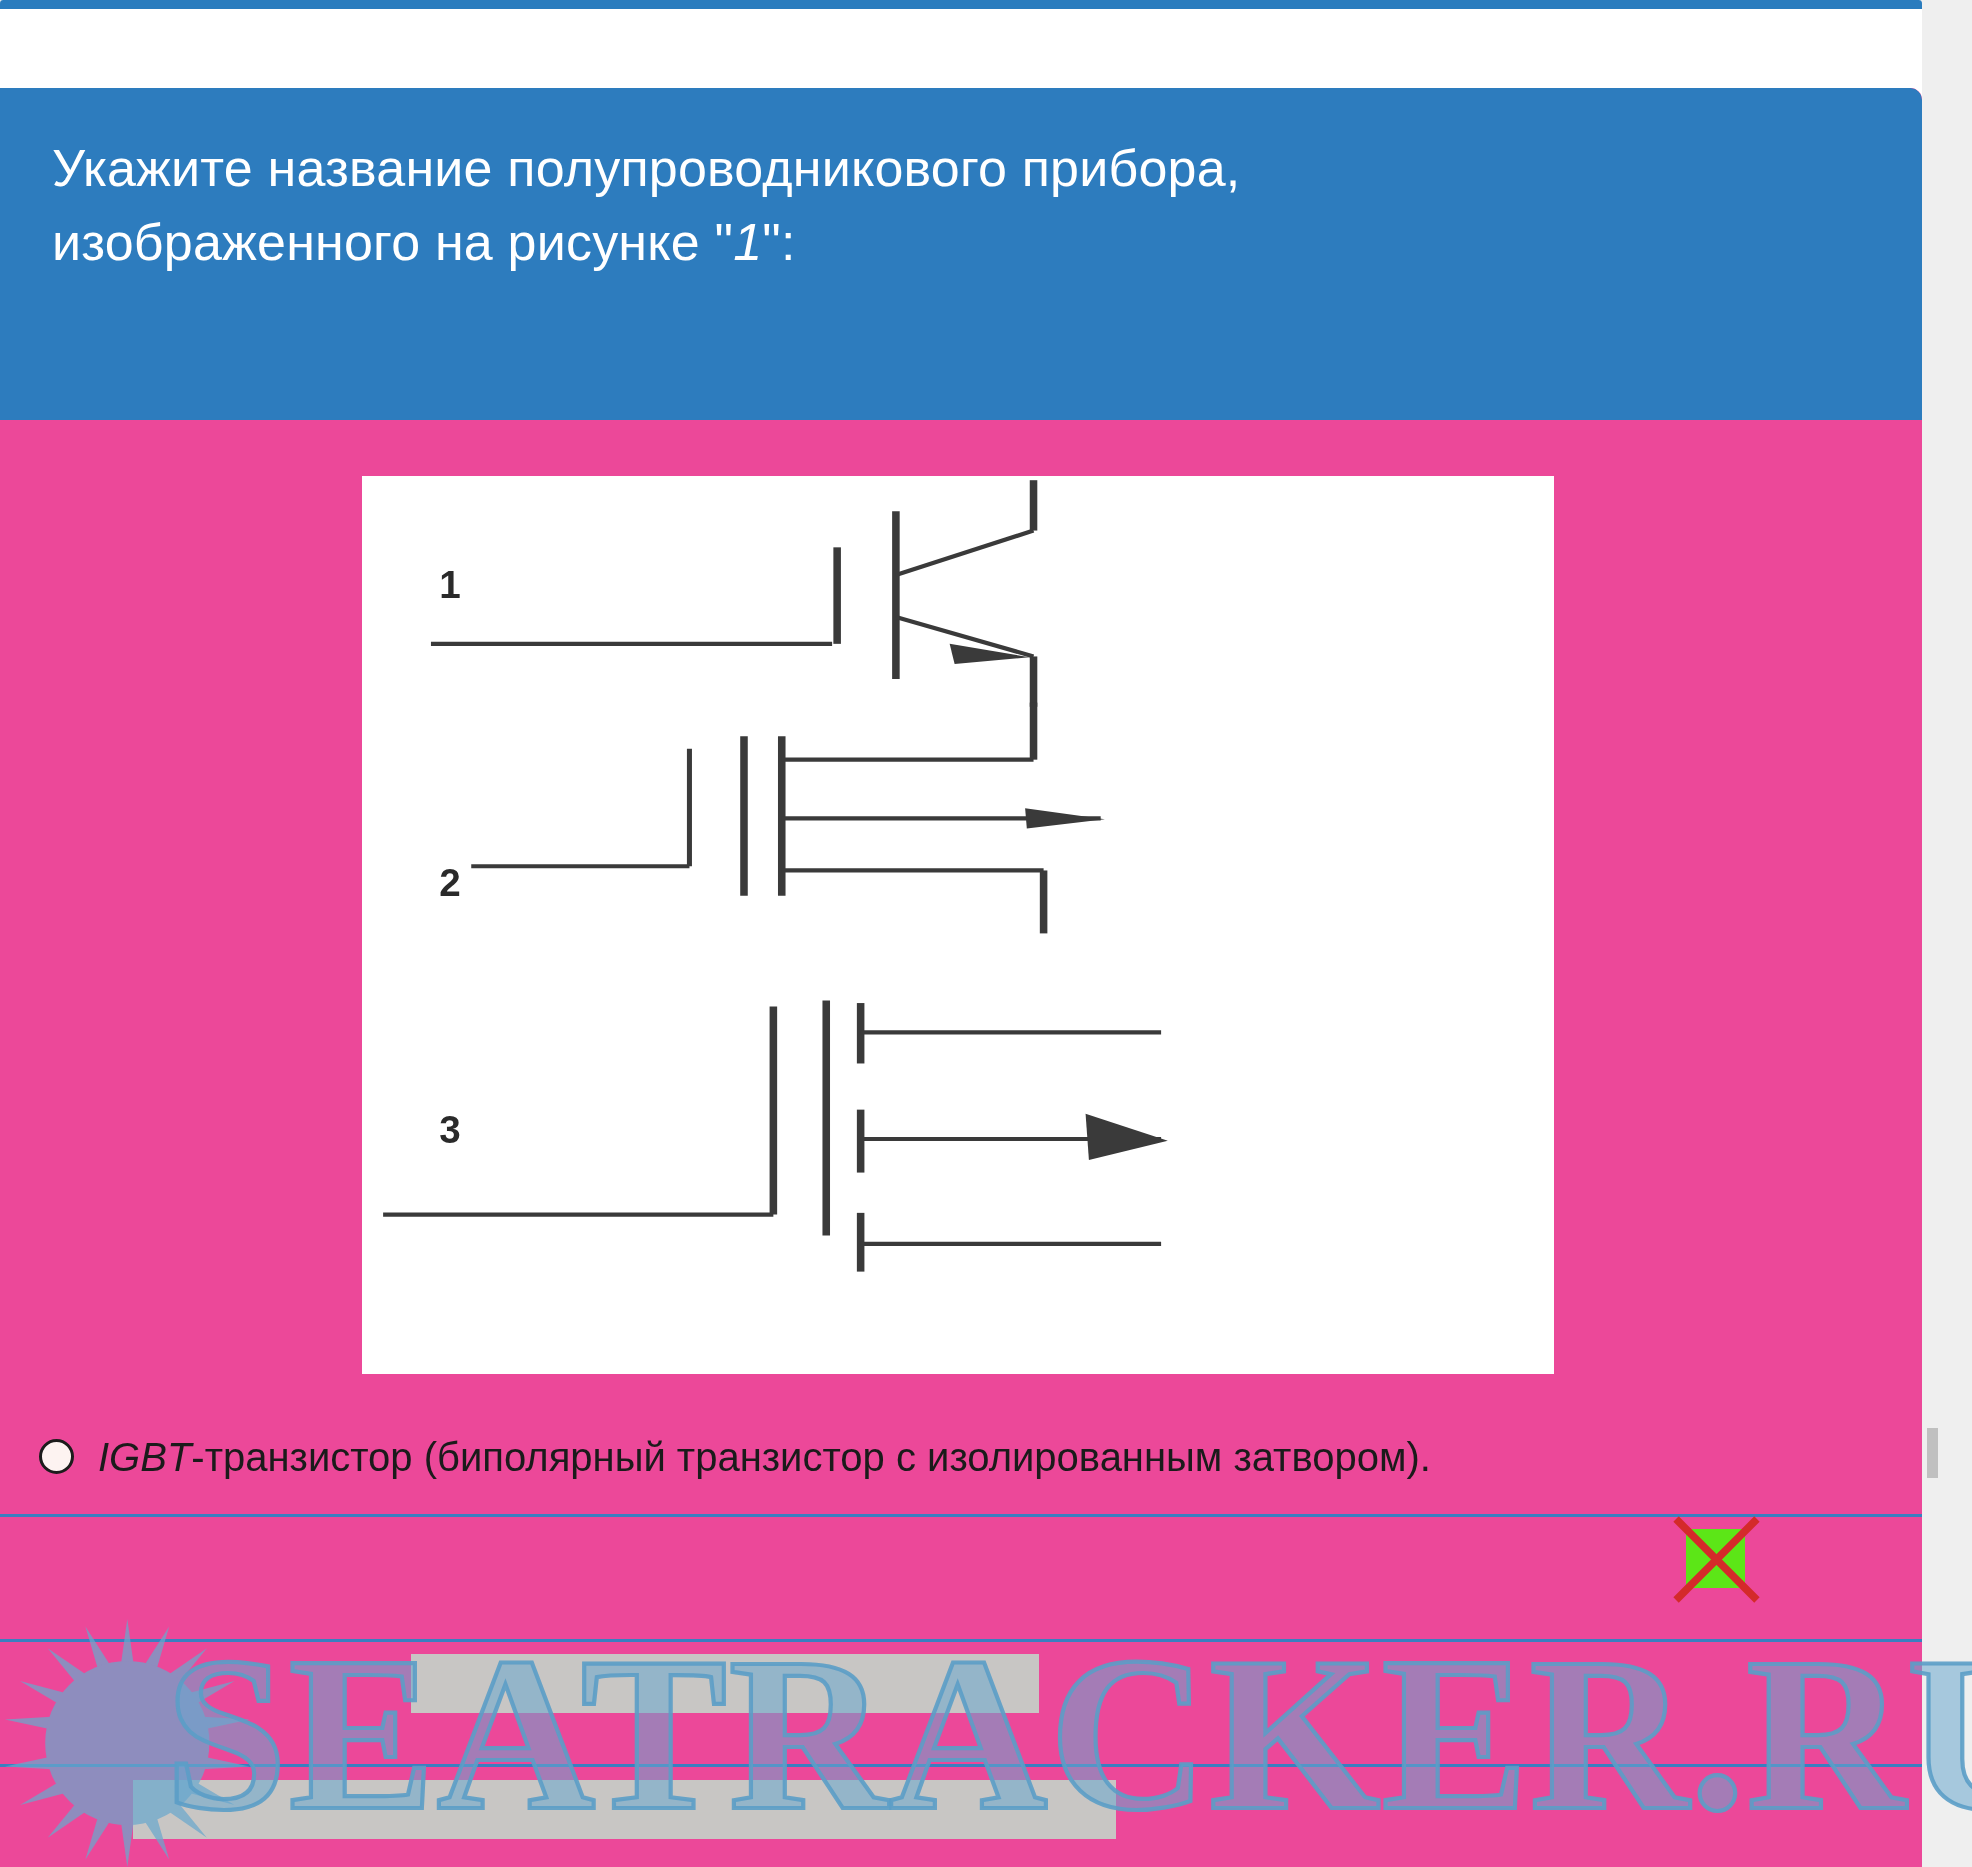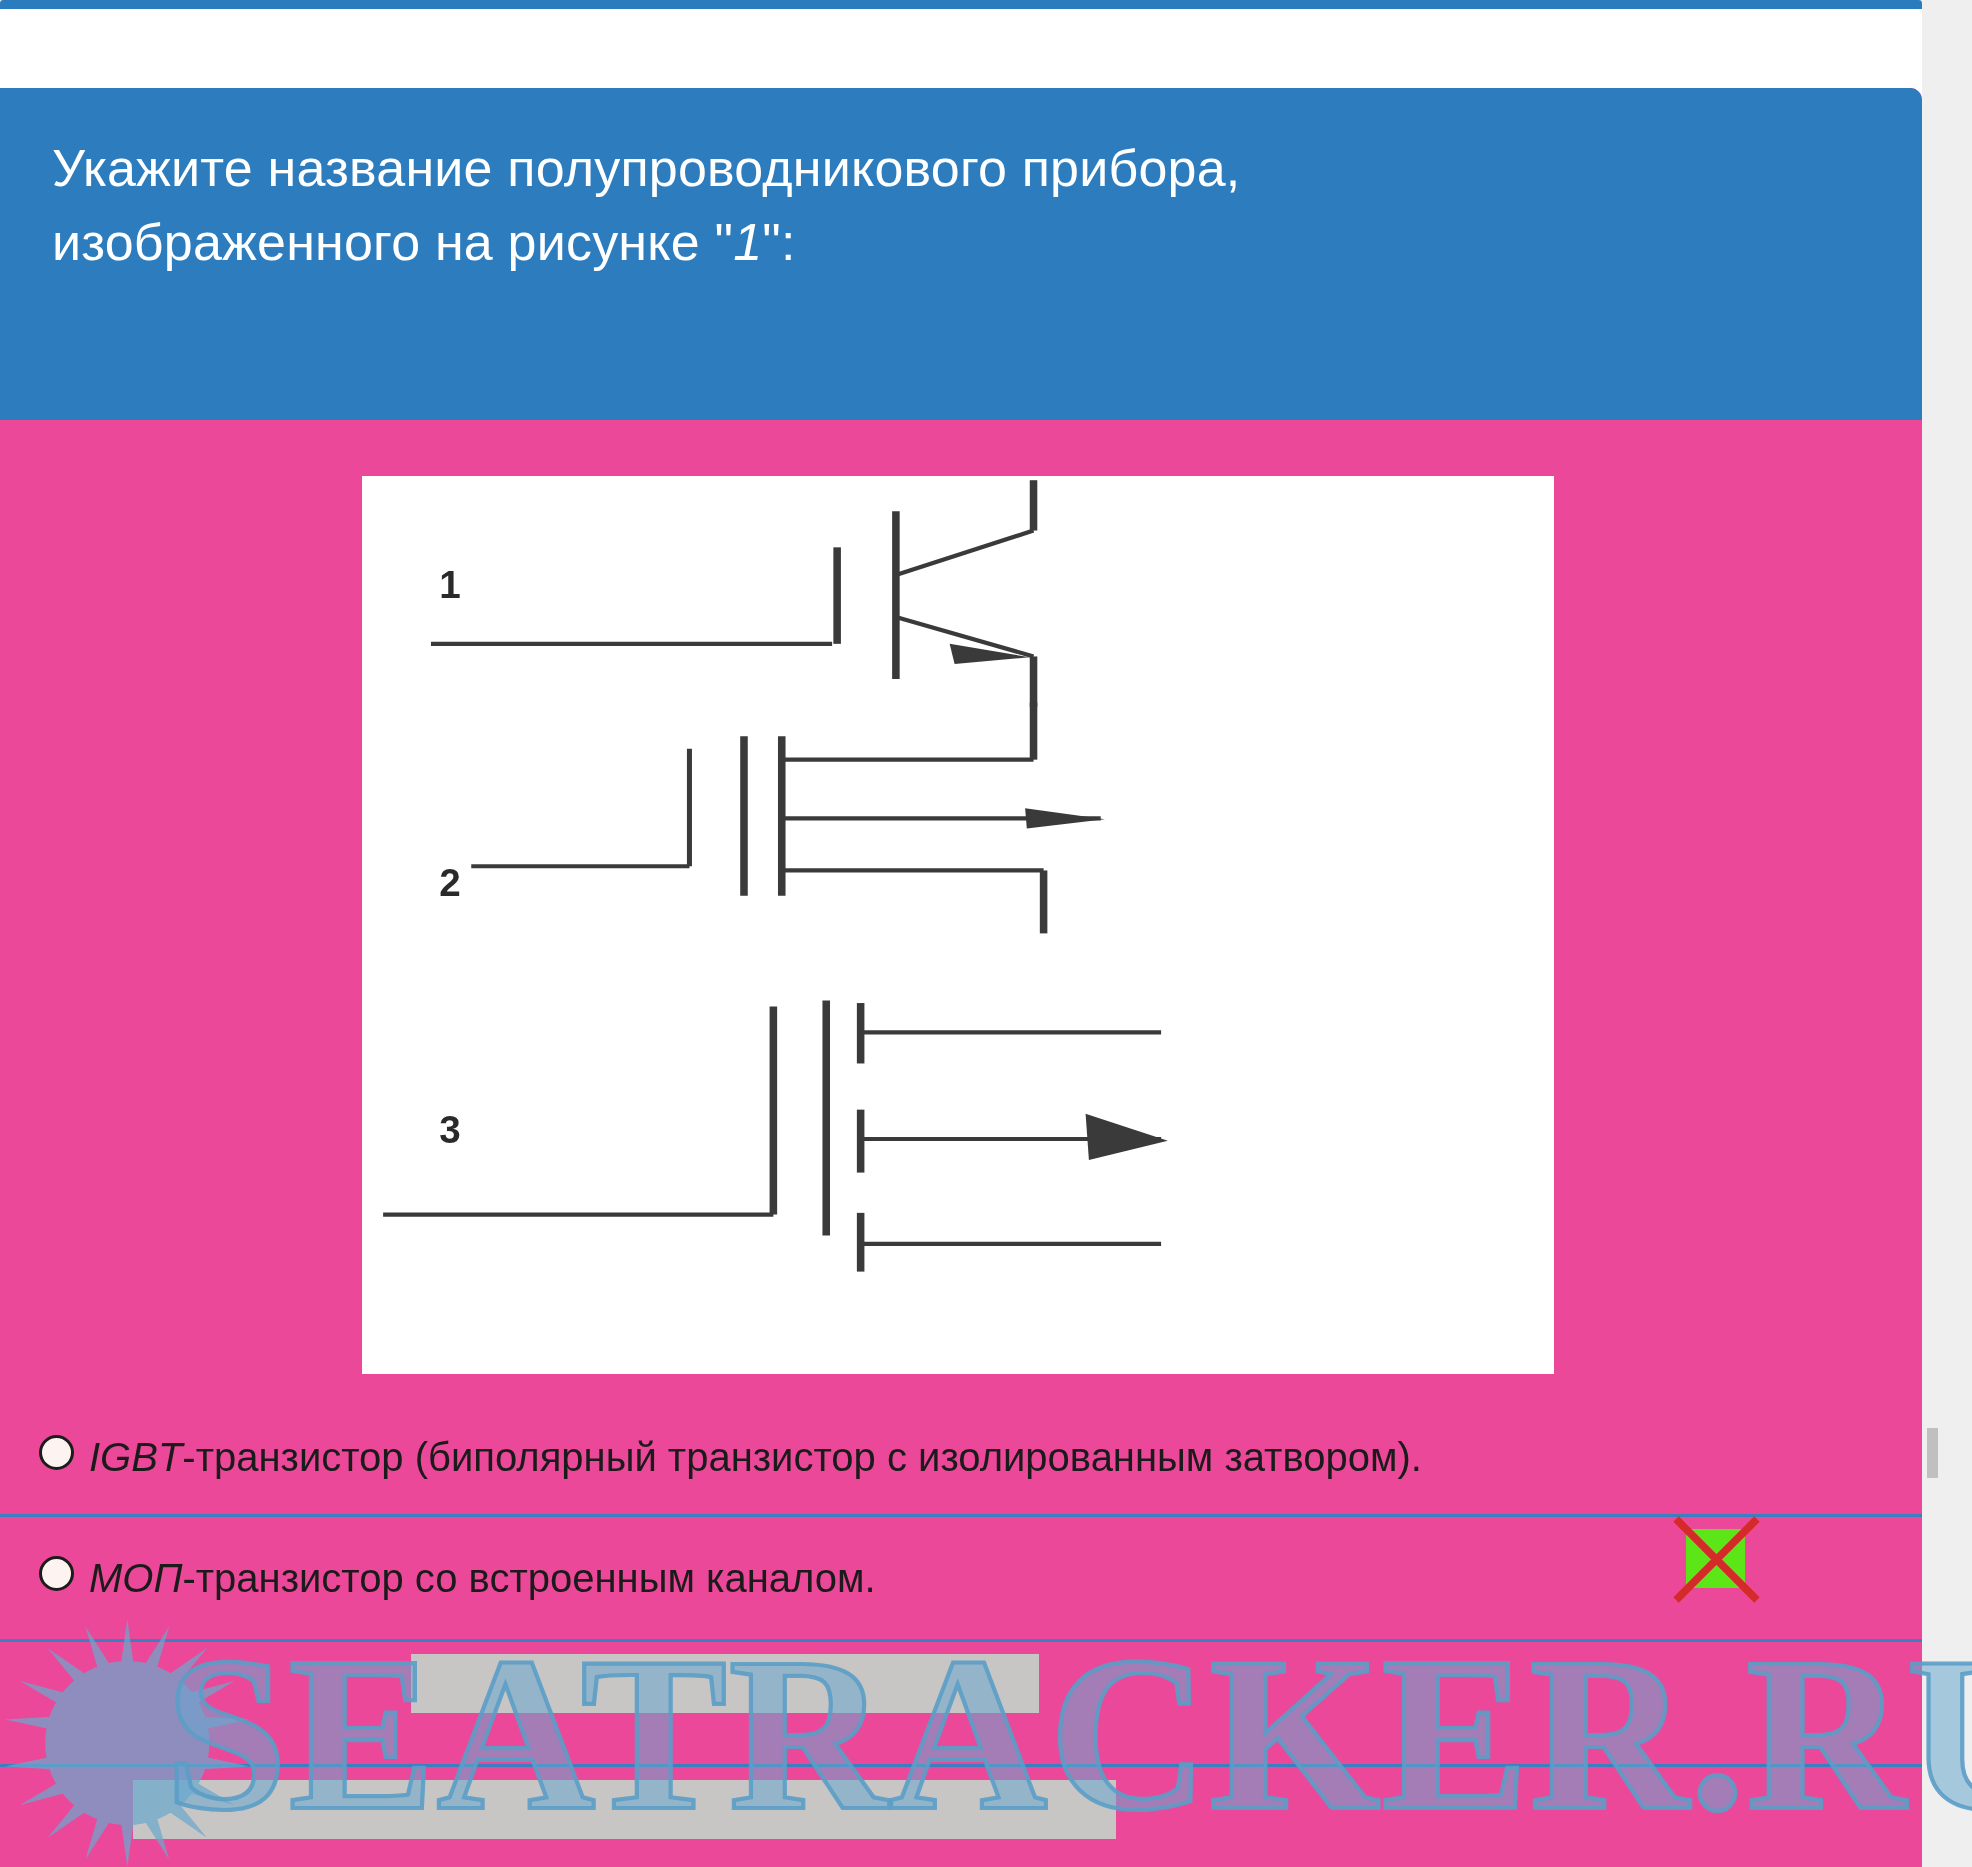--- a/index.html
+++ b/index.html
@@ -99,22 +99,22 @@
   #sep-1 { top: 1426px; }
   #sep-2 { top: 1551px; }
   #sep-3 { top: 1676px; }
 
   .option-inner {
     position: absolute;
     left: 39px;
     top: 50%;
     transform: translateY(-50%);
     display: flex;
-    align-items: flex-start;
-    gap: 15px;
+    align-items: center;
+    gap: 24px;
     white-space: nowrap;
   }
 
   .radio {
     width: 35px;
     height: 35px;
     border-radius: 50%;
     border: 3.4px solid #1c1c1c;
     box-sizing: border-box;
     background: #fdf3f1;
@@ -286,26 +286,20 @@
   </div>
 
   <div id="reject-marker">
     <div id="reject-square"></div>
     <svg width="91" height="91" viewBox="0 0 108 108" xmlns="http://www.w3.org/2000/svg">
       <line x1="6" y1="6" x2="102" y2="102" stroke="#d42a2a" stroke-width="9"></line>
       <line x1="102" y1="6" x2="6" y2="102" stroke="#d42a2a" stroke-width="9"></line>
     </svg>
   </div>
 
-  <div class="option-row" id="option-row-1">
-    <div class="option-inner">
-      <span class="radio"></span>
-      <span class="option-label"><span class="ital">МОП</span><span>-транзистор со встроенным каналом.</span></span>
-    </div>
-  </div>
 
 
 </div>
 
 <div id="gutter"></div>
 <div id="scroll-thumb"></div>
 
 <div id="watermark">
   <svg width="1973" height="248" viewBox="0 0 2351 296" xmlns="http://www.w3.org/2000/svg">
 

